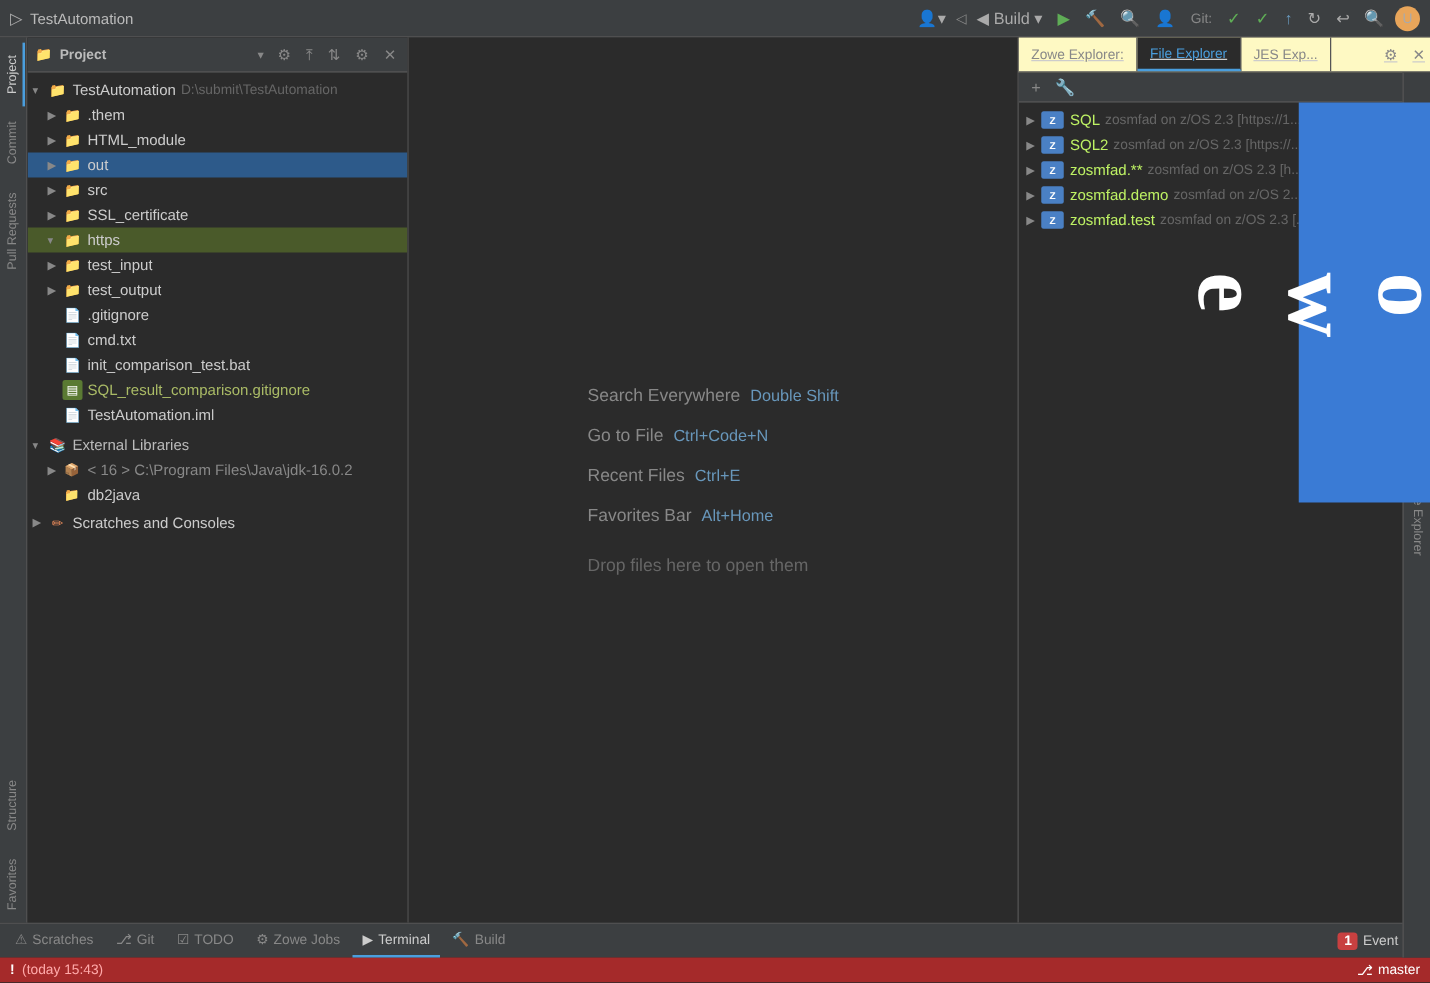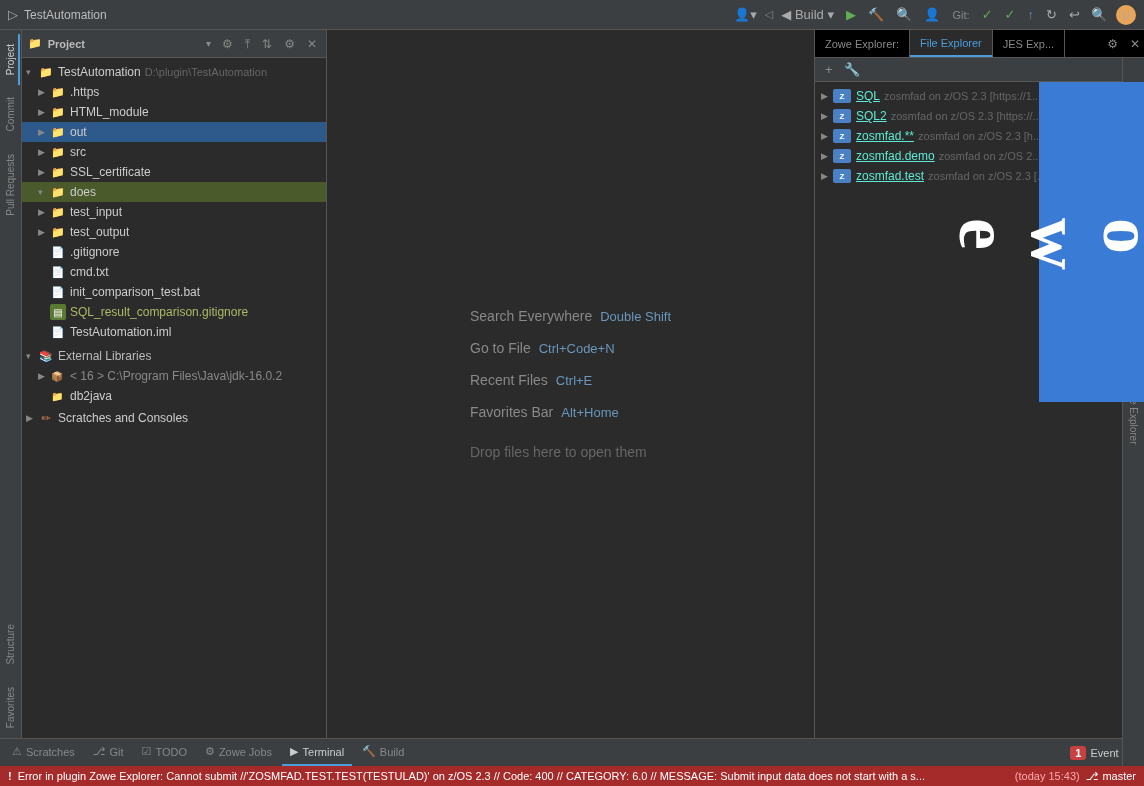--- a/index.html
+++ b/index.html
@@ -186,24 +186,25 @@
       width: 330px;
       background: #2b2b2b;
       border-left: 1px solid #555;
       display: flex;
       flex-direction: column;
       position: relative;
     }
 
     #zowe-tab-bar {
       height: 28px;
-      background: #000000;
+      background: #fef9c3;
       display: flex;
       align-items: center;
       border-bottom: 1px solid #555;
+      text-decoration: underline;
     }
     .zowe-tab {
       padding: 0 10px;
       height: 100%;
       display: flex;
       align-items: center;
       font-size: 11px;
       color: #888;
       cursor: pointer;
       border-right: 1px solid #555;
@@ -278,21 +279,21 @@
       border-radius: 2px;
       margin-right: 5px;
       display: flex;
       align-items: center;
       justify-content: center;
       font-size: 8px;
       color: white;
       font-weight: bold;
       flex-shrink: 0;
     }
-    .zowe-label { color: #5eead4; text-decoration: underline; }
+    .zowe-label { color: #bef264; }
     .zowe-sublabel { color: #666; font-size: 11px; margin-left: 4px; }
 
     
     #zowe-banner {
       position: absolute;
       top: 52px;
       right: 0;
       width: 105px;
       height: 320px;
       background: #3a7bd5;
@@ -442,27 +443,27 @@
       <button class="panel-icon-btn">⇅</button>
       <button class="panel-icon-btn">⚙</button>
       <button class="panel-icon-btn">✕</button>
     </div>
     <div id="project-tree">
 
       <div class="tree-item">
         <span class="tree-arrow">▾</span>
         <span class="tree-icon" style="color:#e8a55a;">📁</span>
         <span class="tree-label" style="color:#ccc;">TestAutomation</span>
-        <span class="tree-label" style="color:#666; font-size:11px; margin-left:4px;">D:\plugin\TestAutomation</span>
+        <span class="tree-label" style="color:#666; font-size:11px; margin-left:4px;">D:\submit\TestAutomation</span>
       </div>
 
       <div class="tree-item indent-1">
         <span class="tree-arrow">▶</span>
         <span class="tree-icon folder-gray">📁</span>
-        <span class="tree-label">.https</span>
+        <span class="tree-label">.them</span>
       </div>
 
       <div class="tree-item indent-1">
         <span class="tree-arrow">▶</span>
         <span class="tree-icon folder-orange">📁</span>
         <span class="tree-label">HTML_module</span>
       </div>
 
       <div class="tree-item indent-1" style="background:#2d5a8a;">
         <span class="tree-arrow">▶</span>
@@ -478,21 +479,21 @@
 
       <div class="tree-item indent-1">
         <span class="tree-arrow">▶</span>
         <span class="tree-icon folder-gray">📁</span>
         <span class="tree-label">SSL_certificate</span>
       </div>
 
       <div class="tree-item indent-1" style="background:#4a5a2a;">
         <span class="tree-arrow">▾</span>
         <span class="tree-icon folder-yellow">📁</span>
-        <span class="tree-label">does</span>
+        <span class="tree-label">https</span>
       </div>
 
       <div class="tree-item indent-1">
         <span class="tree-arrow">▶</span>
         <span class="tree-icon folder-gray">📁</span>
         <span class="tree-label">test_input</span>
       </div>
 
       <div class="tree-item indent-1">
         <span class="tree-arrow">▶</span>
@@ -670,19 +671,18 @@
   </div>
   <div style="flex:1;"></div>
   <div style="display:flex; align-items:center; gap:4px; font-size:11px; color:#ccc; cursor:pointer;">
     <span style="background:#c84040; color:white; border-radius:3px; padding:1px 5px; font-size:11px; font-weight:bold;">1</span>
     <span>Event Log</span>
   </div>
 </div>
 
 <div id="statusbar">
   <span style="font-weight:bold;">!</span>
-  <span class="status-text">Error in plugin Zowe Explorer: Cannot submit //'ZOSMFAD.TEST.TEST(TESTULAD)' on z/OS 2.3 // Code: 400 // CATEGORY: 6.0 // MESSAGE: Submit input data does not start with a s...</span>
   <span style="color:#ffaaaa;">(today 15:43)</span>
   <div class="branch-info">
     <span>⎇</span>
     <span>master</span>
   </div>
 </div>
 
 </body></html>

